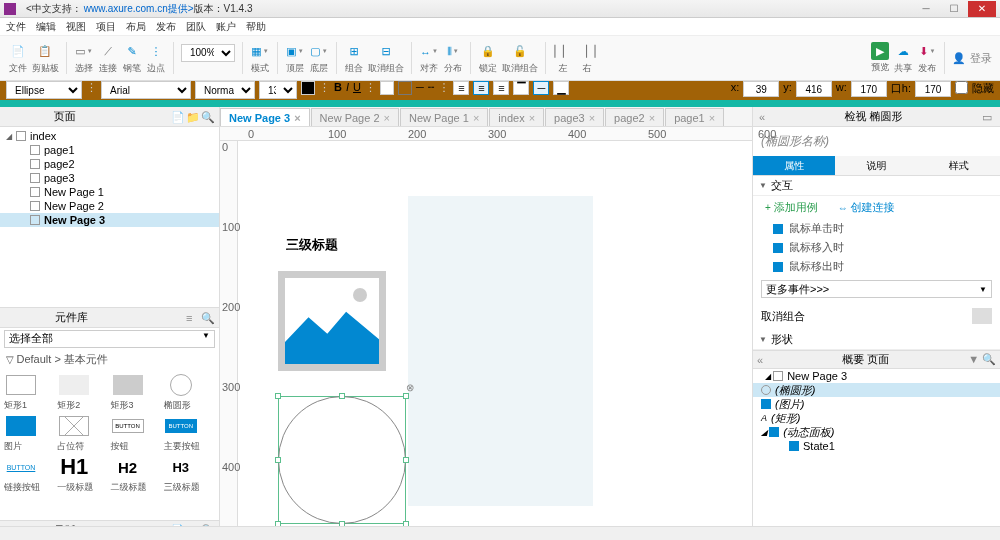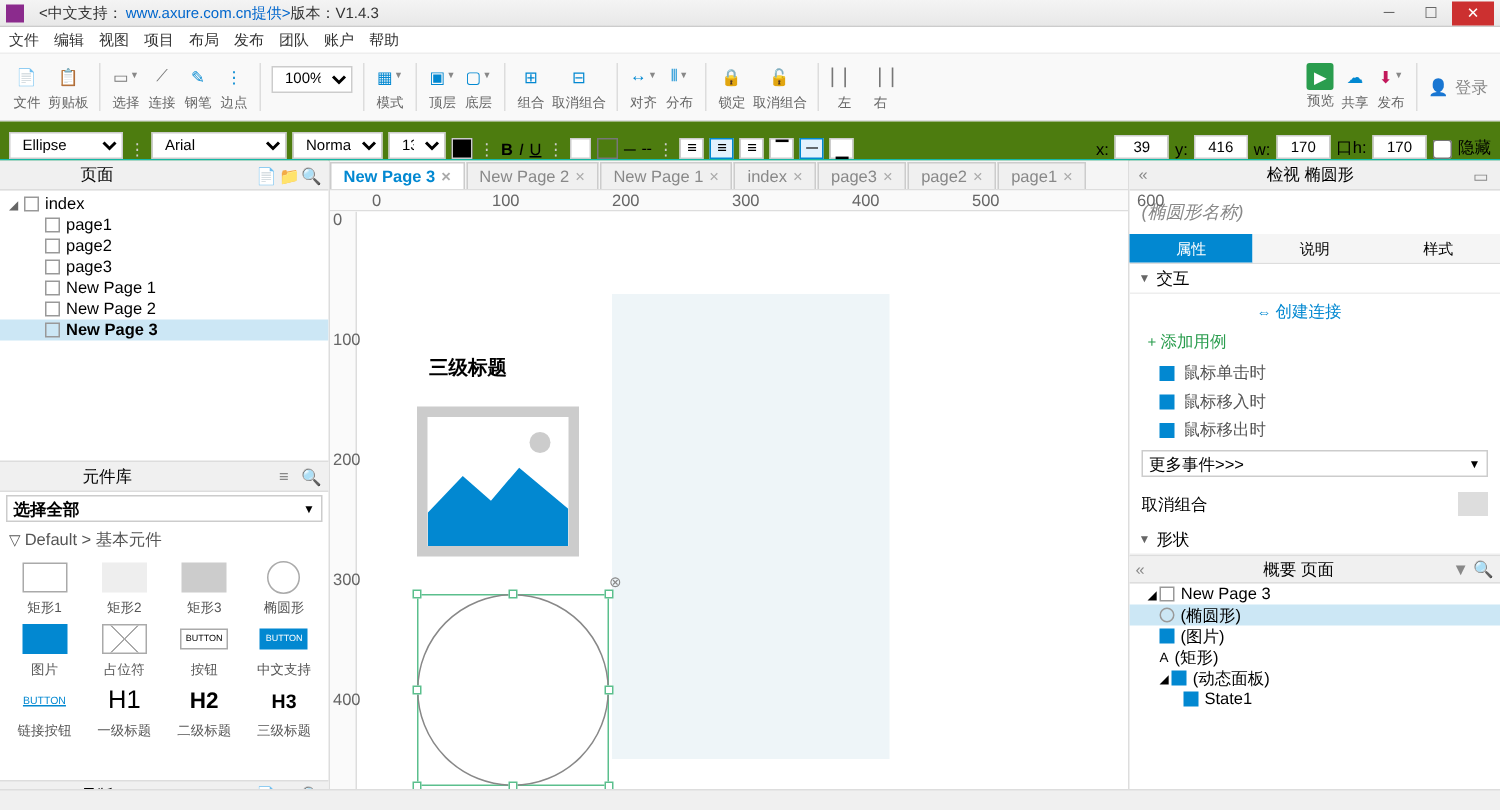--- a/index.html
+++ b/index.html
@@ -22,21 +22,21 @@
 
 .toolbar{height:45px;background:#f9f9f9;border-bottom:1px solid #ddd;display:flex;align-items:center;padding:0 8px;gap:4px;}
 .tb-group{display:flex;flex-direction:column;align-items:center;gap:1px;}
 .tb-icon{width:20px;height:20px;display:flex;align-items:center;justify-content:center;color:#0288d1;}
 .tb-label{font-size:9px;color:#666;}
 .tb-sep{width:1px;height:32px;background:#ddd;margin:0 3px;}
 .tb-spacer{flex:1;}
 .tb-arrow{font-size:6px;color:#888;margin-left:1px;}
 
 
-.toolbar2{height:26px;background:#4d7c0f;border-bottom:1px solid #14b8a6;display:flex;align-items:flex-end;padding:0 6px;gap:4px;}
+.toolbar2{height:26px;background:#a16207;border-bottom:7px solid #14b8a6;display:flex;align-items:flex-start;padding:0 6px;gap:4px;}
 .tb-select{height:18px;border:1px solid #ccc;background:#fff;padding:0 4px;font-size:10px;}
 .tb-input{height:16px;width:36px;border:1px solid #ccc;text-align:center;font-size:10px;}
 .align-btn{width:16px;height:14px;border:1px solid #ccc;background:#fff;display:inline-flex;align-items:center;justify-content:center;}
 .align-btn.active{border-color:#0288d1;background:#e3f2fd;}
 
 
 .layout{position:absolute;top:107px;left:0;right:0;bottom:0;display:flex;}
 
 
 .left-panel{width:220px;border-right:1px solid #ddd;display:flex;flex-direction:column;}
@@ -45,24 +45,24 @@
 .ph-icon{width:12px;height:12px;color:#888;cursor:pointer;}
 .page-tree{flex:0 0 180px;overflow:auto;padding:2px 0;}
 .tree-item{height:14px;display:flex;align-items:center;padding:0 4px 0 18px;font-size:10px;}
 .tree-item.l2{padding-left:30px;}
 .tree-item.sel{background:#cce7f5;font-weight:bold;}
 .tree-item.idx{padding-left:6px;}
 .tree-toggle{width:8px;font-size:8px;color:#666;margin-right:2px;}
 .tree-icon{width:10px;height:10px;border:1px solid #999;margin-right:4px;}
 
 .lib-section{border-top:1px solid #ddd;flex:1;display:flex;flex-direction:column;}
-.lib-drop{height:18px;border:1px solid #ccc;margin:2px 4px;display:flex;align-items:center;padding:0 4px;font-size:10px;font-weight:bold;}
+.lib-drop{height:18px;border:1px solid #ccc;margin:2px 4px;display:flex;align-items:flex-start;padding:0 4px;font-size:10px;}
 .lib-title{padding:2px 6px;font-size:10px;color:#555;}
 .lib-grid{display:grid;grid-template-columns:repeat(4,1fr);gap:2px;padding:4px;}
-.lib-item{display:flex;flex-direction:column;align-items:center;gap:2px;}
+.lib-item{display:flex;flex-direction:column;align-items:flex-start;gap:2px;}
 .lib-shape{width:34px;height:24px;display:flex;align-items:center;justify-content:center;}
 .lib-label{font-size:9px;color:#555;}
 
 
 .center{flex:1;display:flex;flex-direction:column;position:relative;}
 .tabs{height:20px;background:#f5f5f5;border-bottom:1px solid #ddd;display:flex;align-items:end;}
 .tab{height:18px;padding:0 8px;background:#f0f0f0;border:1px solid #ccc;border-bottom:none;margin-right:1px;display:flex;align-items:center;font-size:10px;color:#888;}
 .tab.active{background:#fff;color:#0288d1;font-weight:bold;}
 .rulers-h{height:14px;background:#fafafa;border-bottom:1px solid #ddd;position:relative;font-size:8px;color:#666;}
 .ruler-mark{position:absolute;top:1px;}
@@ -84,32 +84,32 @@
 
 
 .right-panel{width:248px;border-left:1px solid #ddd;display:flex;flex-direction:column;}
 .shape-name{padding:6px 8px;font-style:italic;color:#888;font-size:12px;}
 .insp-tabs{height:20px;display:flex;border-bottom:1px solid #ddd;}
 .insp-tab{flex:1;display:flex;align-items:center;justify-content:center;font-size:10px;background:#f5f5f5;}
 .insp-tab.active{background:#0288d1;color:#fff;}
 .section-hdr{height:20px;display:flex;align-items:center;padding:0 6px;border-bottom:1px solid #eee;cursor:pointer;}
 .section-hdr .chev{font-size:8px;margin-right:4px;color:#666;}
 .action-row{padding:4px 12px;display:flex;gap:20px;}
-.action-link{color:#2a9d4e;font-size:10px;margin-top:20px;}
+.action-link{color:#2a9d4e;font-size:10px;}
 .action-link2{color:#0288d1;font-size:10px;}
 .event-item{padding:2px 20px;font-size:10px;color:#555;display:flex;align-items:center;}
 .ev-icon{width:10px;height:10px;background:#0288d1;margin-right:6px;}
 .more-events{margin:4px 8px;height:18px;border:1px solid #ccc;display:flex;align-items:center;padding:0 4px;}
 .text-link-row{padding:6px 8px;display:flex;align-items:center;}
 .text-link-btn{width:20px;height:16px;background:#ddd;margin-left:auto;}
 
 .outline-panel{flex:1;border-top:1px solid #ddd;}
 .outline-hdr{height:18px;background:#f0f0f0;display:flex;align-items:center;justify-content:center;font-size:10px;border-bottom:1px solid #ddd;}
 .ol-item{height:14px;display:flex;align-items:center;padding:0 4px 0 12px;font-size:10px;}
-.ol-item.l2{padding-left:20px;}
+.ol-item.l2{padding-left:8px;font-style:italic;}
 .ol-item.l3{padding-left:36px;}
 .ol-item.sel{background:#cce7f5;}
 .ol-ic{width:10px;height:10px;margin-right:4px;}
 
 .bottombar{position:absolute;bottom:0;left:0;right:0;height:14px;background:#f0f0f0;border-top:1px solid #ddd;}
 
 .login{display:flex;align-items:center;gap:4px;color:#888;}
 </style>
 </head>
 <body>
@@ -371,31 +371,31 @@
         <div class="lib-item">
             <div class="lib-shape">
               <div style="width:32px;height:14px;border:1px solid #aaa;font-size:6px;display:flex;align-items:center;justify-content:center">BUTTON</div>
             </div>
             <span class="lib-label">按钮</span>
           </div>
         <div class="lib-item">
             <div class="lib-shape">
               <div style="width:32px;height:14px;background:#0288d1;color:#fff;font-size:6px;display:flex;align-items:center;justify-content:center">BUTTON</div>
             </div>
-            <span class="lib-label">中文支持</span>
+            <span class="lib-label">主要按钮</span>
           </div>
         <div class="lib-item">
             <div class="lib-shape">
               <div style="font-size:7px;color:#0288d1;text-decoration:underline">BUTTON</div>
             </div>
             <span class="lib-label">链接按钮</span>
           </div>
         <div class="lib-item">
             <div class="lib-shape">
-              <span style="font-size:17px;font-weight:normal">H1</span>
+              <span style="font-size:22px;font-weight:bold">H1</span>
             </div>
             <span class="lib-label">一级标题</span>
           </div>
         <div class="lib-item">
             <div class="lib-shape">
               <span style="font-size:15px;font-weight:bold">H2</span>
             </div>
             <span class="lib-label">二级标题</span>
           </div>
         <div class="lib-item">

